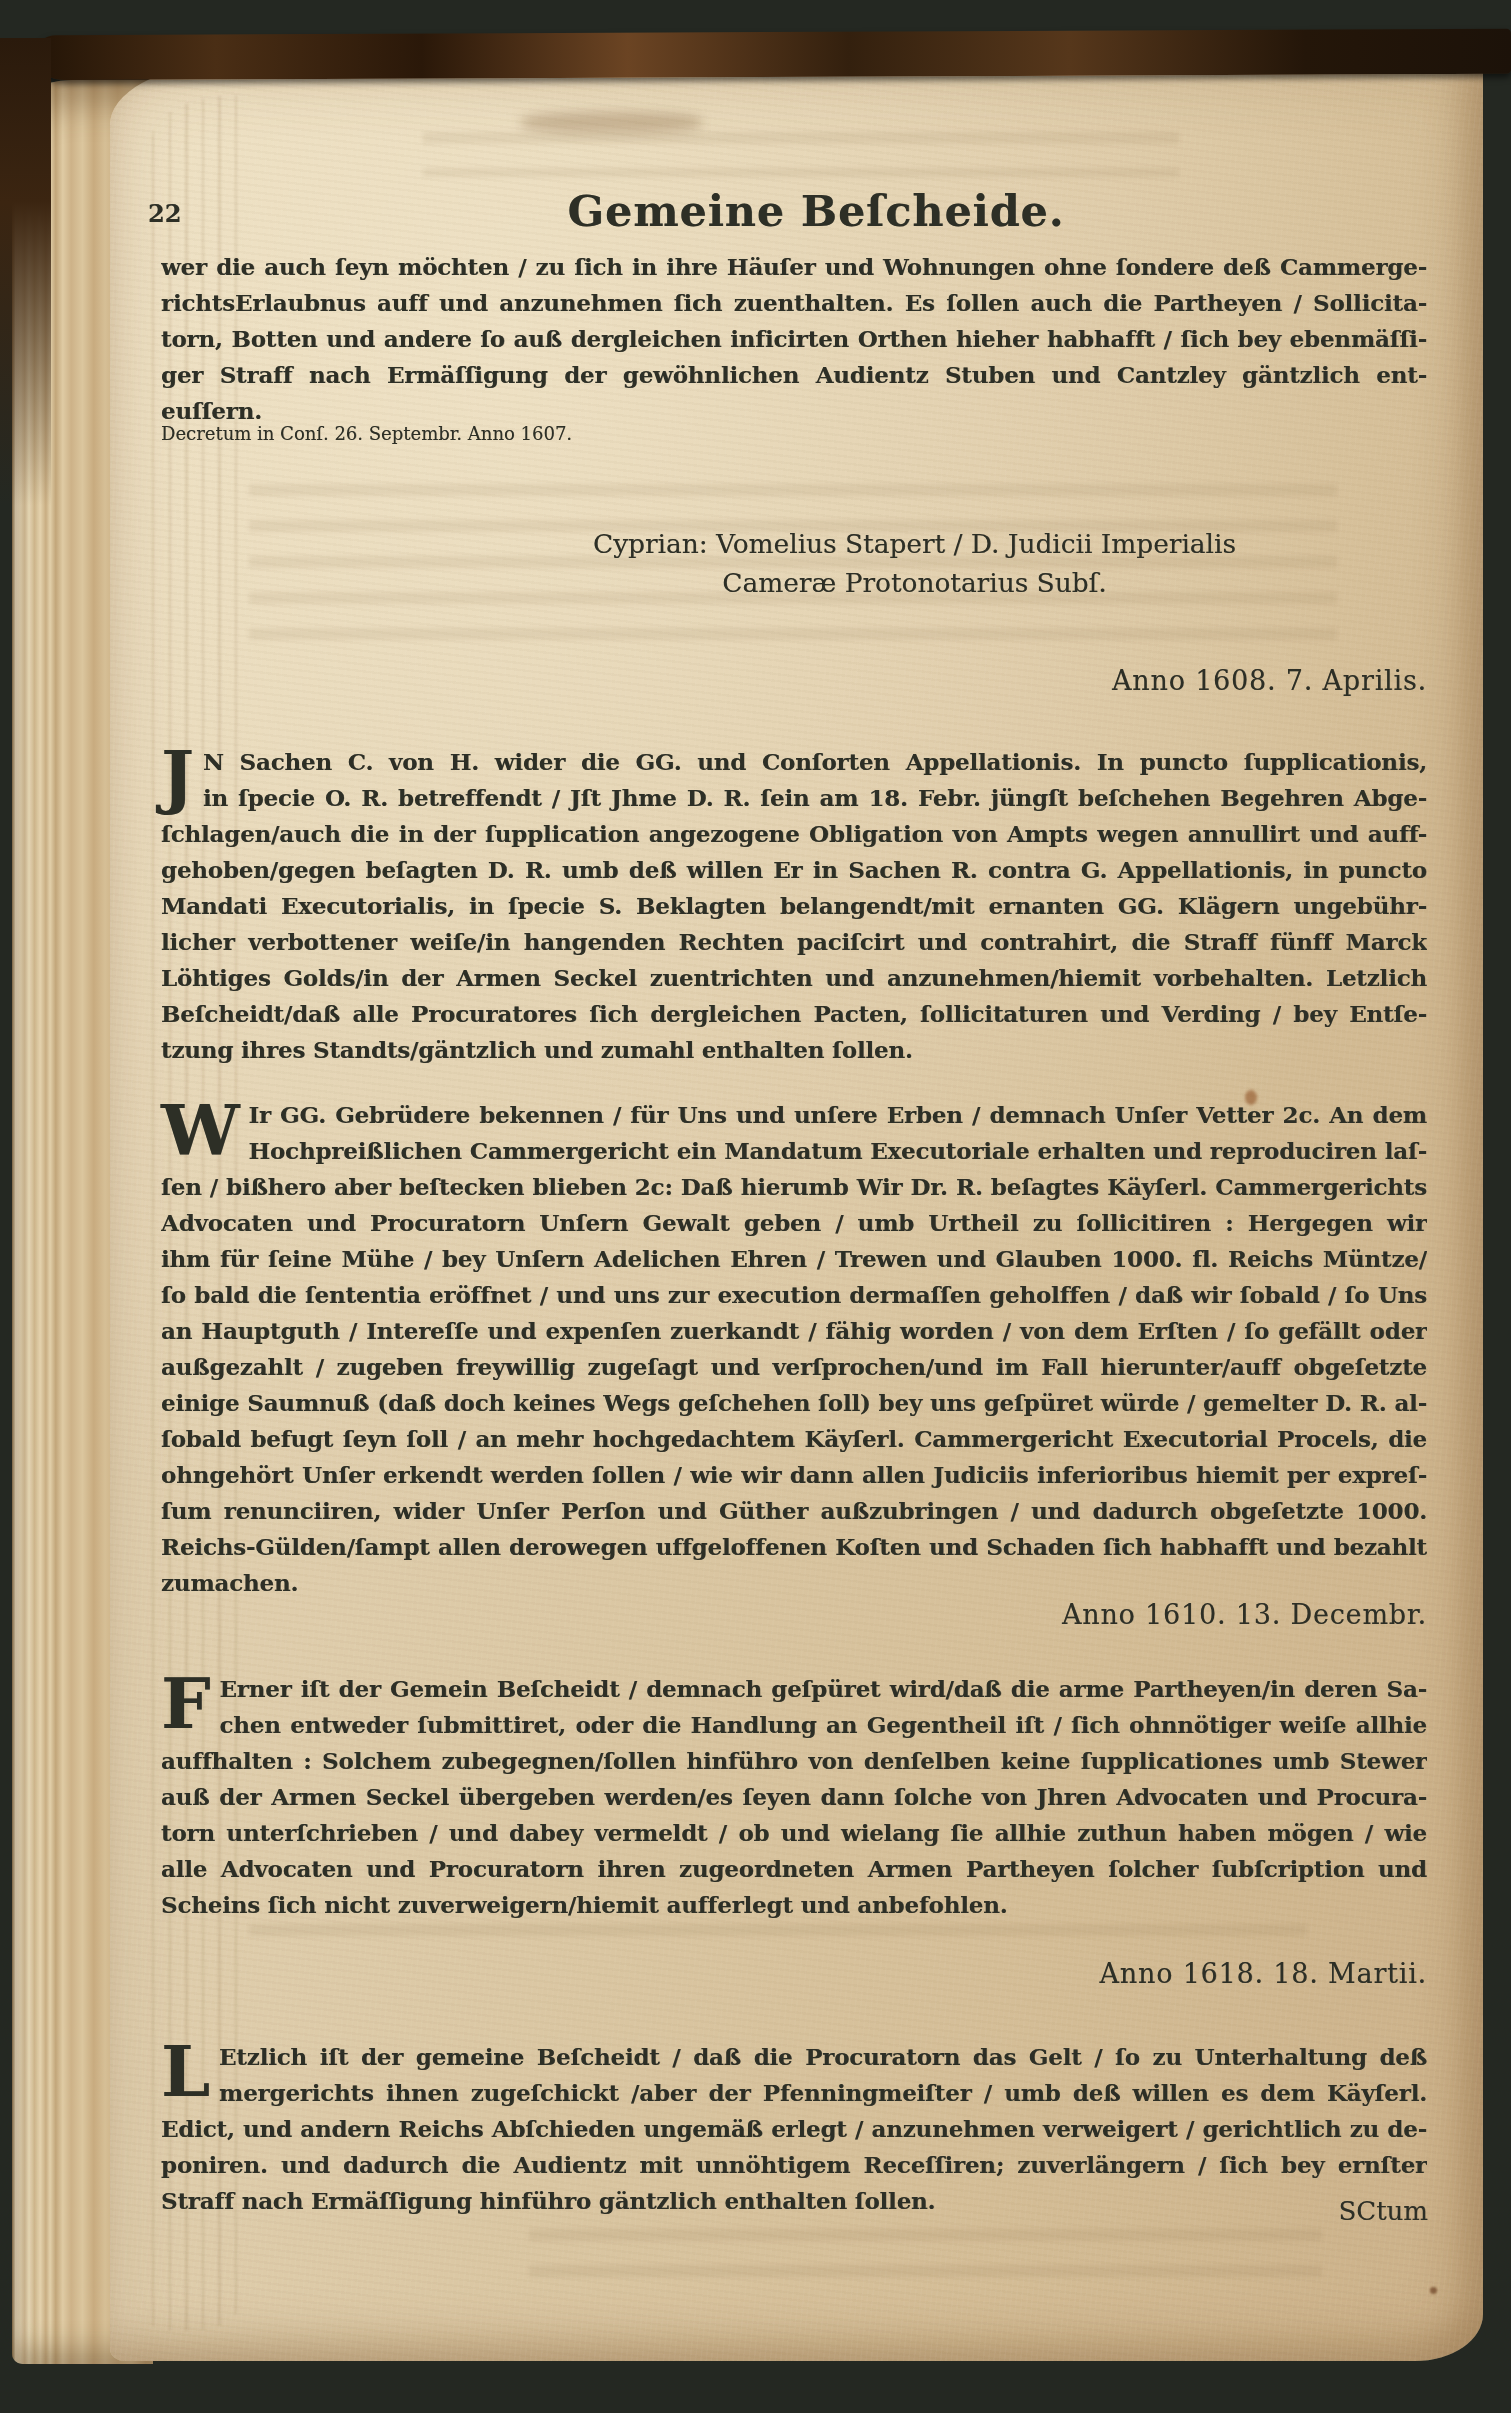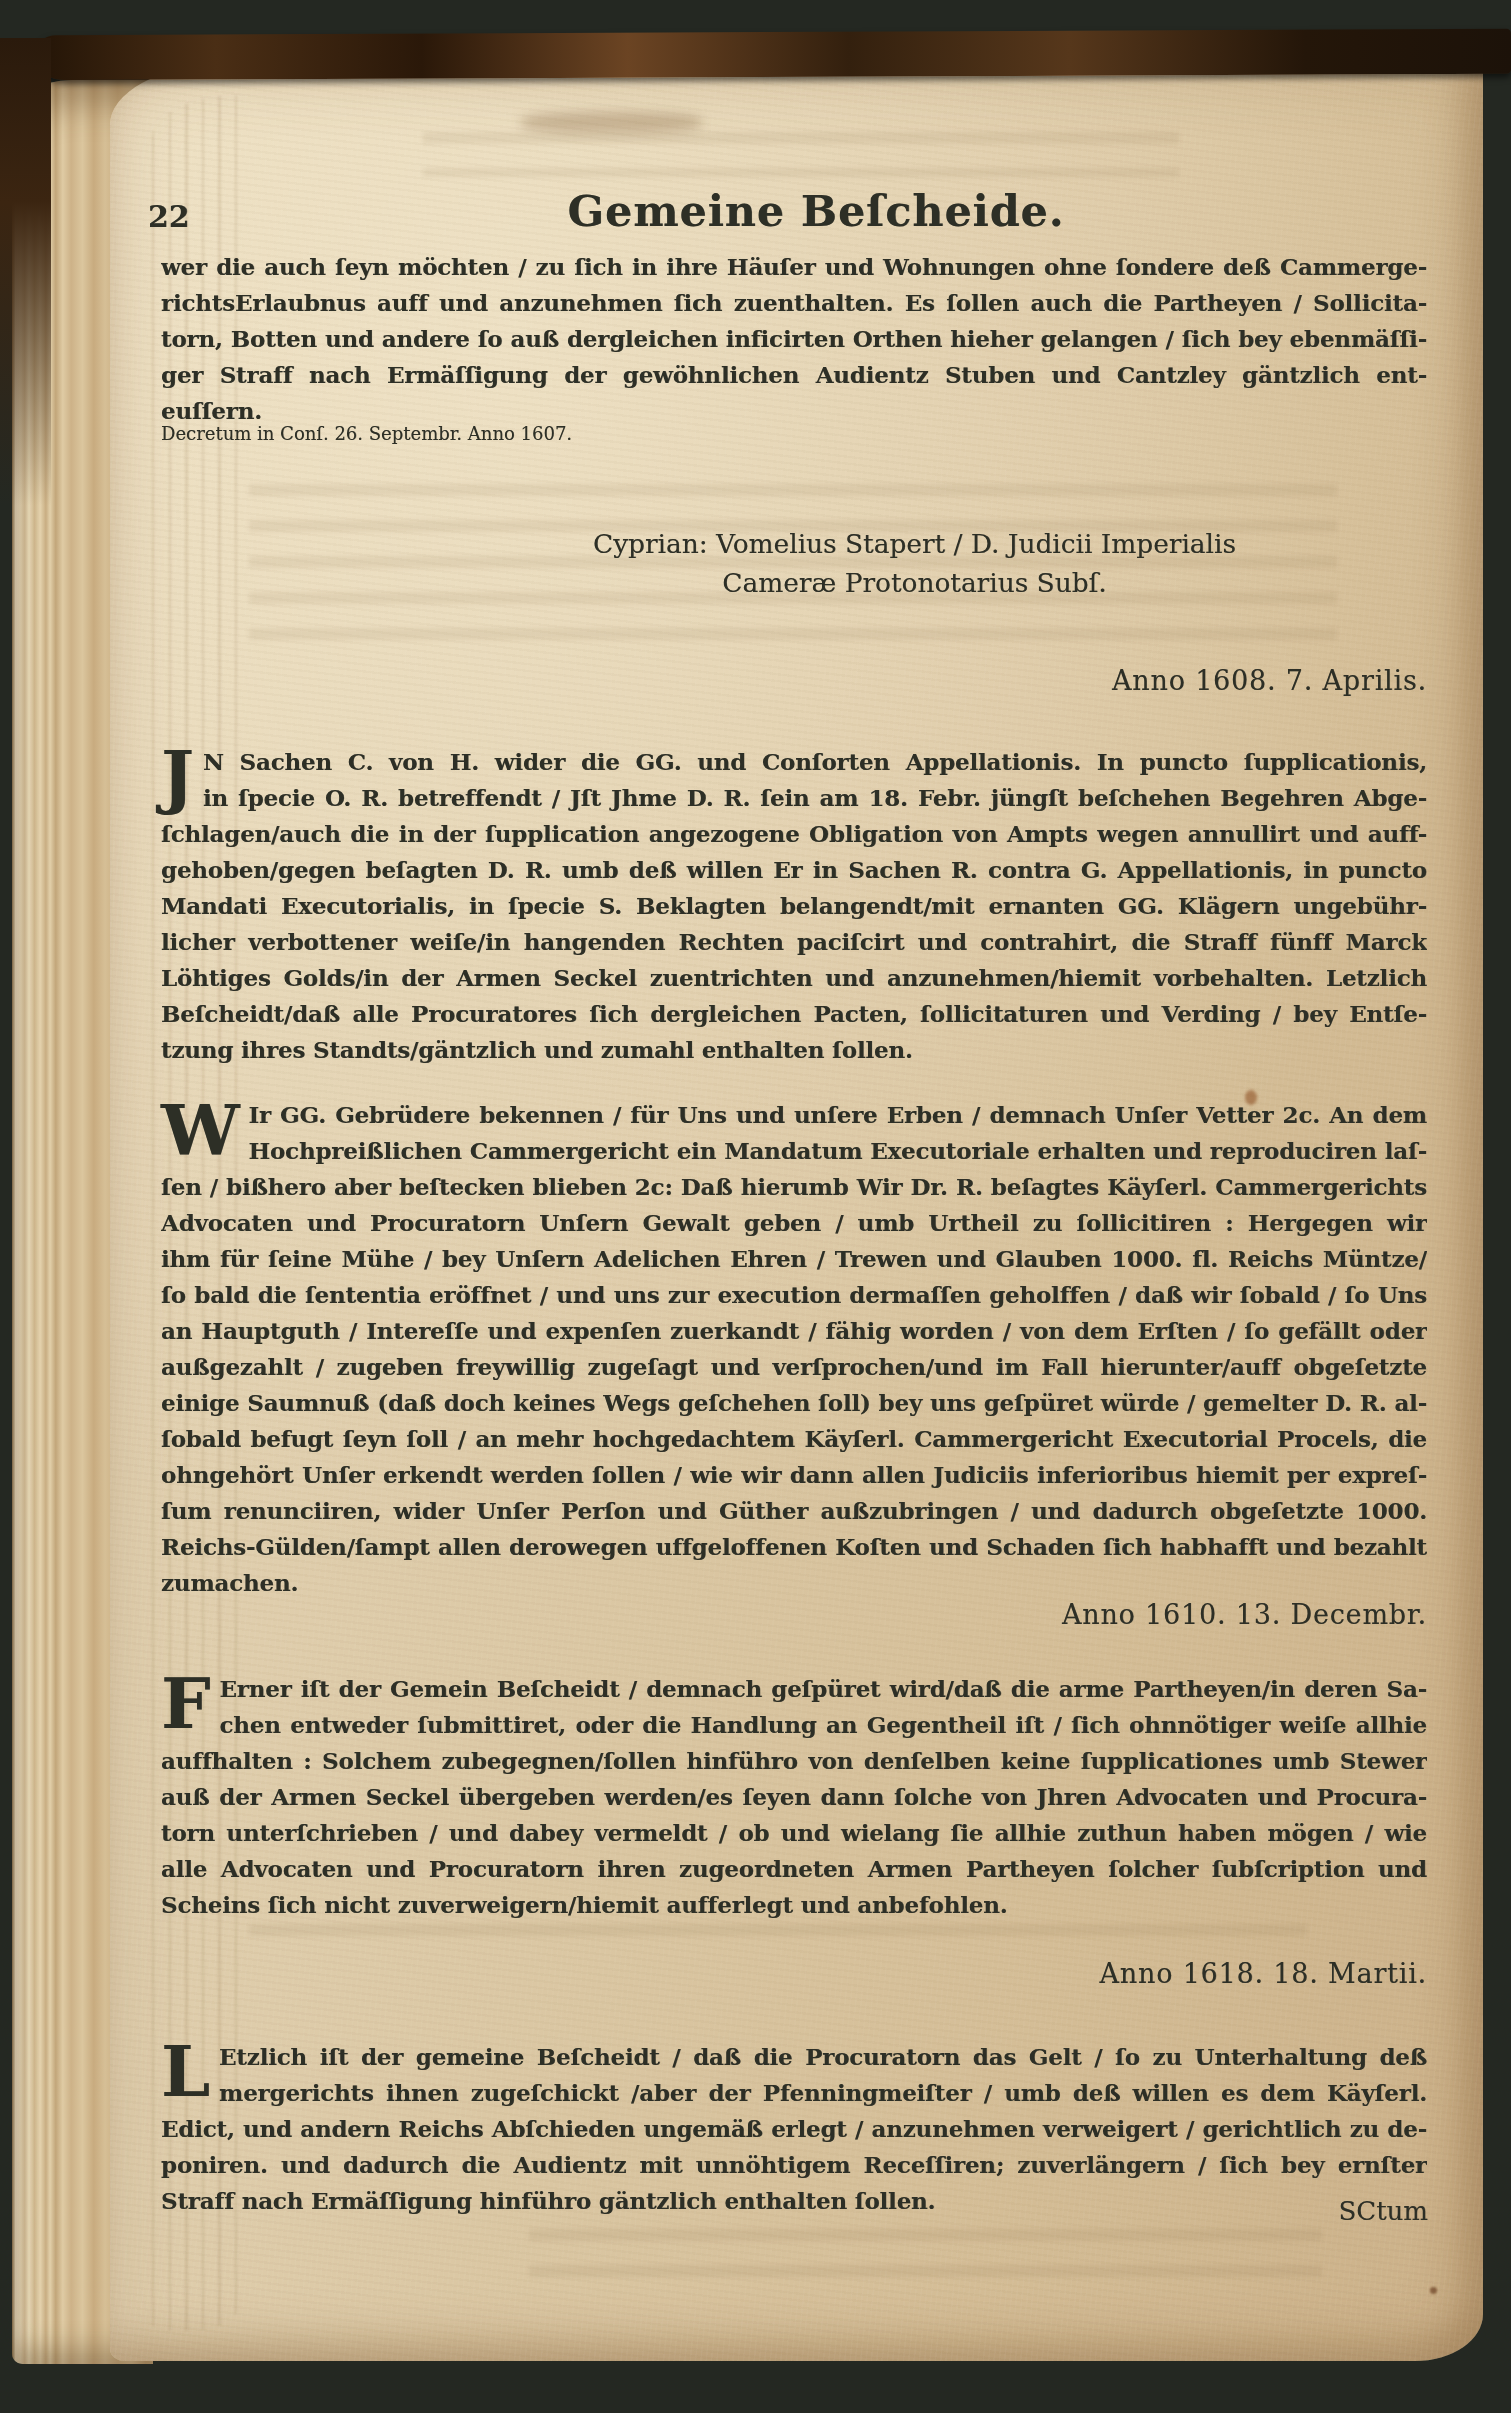--- a/index.html
+++ b/index.html
@@ -57,21 +57,21 @@
   .bleed{
     position:absolute;z-index:3;filter:blur(1.9px);opacity:.6;
     background:repeating-linear-gradient(180deg, rgba(128,102,66,.17) 0 12px, rgba(128,102,66,0) 12px 36px);
   }
   .stain{position:absolute;z-index:4;border-radius:50%;}
   .stain1{left:1245px;top:1090px;width:12px;height:15px;background:#8a4a1e;filter:blur(1.5px);opacity:.55;}
   .stain2{left:1430px;top:2287px;width:6.8px;height:6.8px;background:#5a2d12;filter:blur(0.8px);opacity:.6;}
   .stain3{left:521px;top:112px;width:181px;height:21px;background:rgba(110,75,40,.28);filter:blur(5.3px);border-radius:40%;}
   
   .txt{color:#2d2f26;text-shadow:0.3px 0.3px 0.5px rgba(46,47,39,.45);}
-  .pagenum{position:absolute;left:148px;top:199px;z-index:5;font-size:30px;font-weight:700;}
+  .pagenum{position:absolute;left:148px;top:199px;z-index:5;font-size:24px;font-weight:700;}
   .header{position:absolute;left:393px;top:186px;width:846px;z-index:5;text-align:center;
           font-size:43px;font-weight:700;letter-spacing:0.8px;}
   .para{position:absolute;left:161px;width:1266px;z-index:5;font-size:23px;line-height:36px;
         font-weight:700;letter-spacing:-0.2px;}
   .ln{text-align:justify;text-align-last:justify;height:36px;overflow:hidden;}
   .ln.last{text-align-last:left;}
   .dcap{float:left;font-size:70px;line-height:60px;padding:3px 9px 0 0;font-weight:700;}
   .dateline{position:absolute;left:161px;top:423px;z-index:5;font-size:18px;font-weight:400;}
   .sig{position:absolute;left:544px;top:524px;width:741px;z-index:5;text-align:center;
        font-size:26.4px;line-height:39px;font-weight:400;}
@@ -107,21 +107,21 @@
   <div class="stain stain1"></div>
   <div class="stain stain2"></div>
   <div class="stain stain3"></div>
 
   <div class="pagenum txt">22</div>
   <div class="header txt">Gemeine Beſcheide.</div>
 
   <div class="para p1607 txt">
     <div class="ln">wer die auch ſeyn möchten / zu ſich in ihre Häuſer und Wohnungen ohne ſondere deß Cammerge-</div>
     <div class="ln">richtsErlaubnus auff und anzunehmen ſich zuenthalten. Es ſollen auch die Partheyen / Sollicita-</div>
-    <div class="ln">torn, Botten und andere ſo auß dergleichen inficirten Orthen hieher gelangen / ſich bey ebenmäſſi-</div>
+    <div class="ln">torn, Botten und andere ſo auß dergleichen inficirten Orthen hieher habhafft / ſich bey ebenmäſſi-</div>
     <div class="ln">ger Straff nach Ermäſſigung der gewöhnlichen Audientz Stuben und Cantzley gäntzlich ent-</div>
     <div class="ln last">euſſern.</div>
   </div>
 
   <div class="dateline txt">Decretum in Conſ. 26. Septembr. Anno 1607.</div>
 
   <div class="sig txt">
     <div>Cyprian: Vomelius Stapert / D. Judicii Imperialis</div>
     <div>Cameræ Protonotarius Subſ.</div>
   </div>

